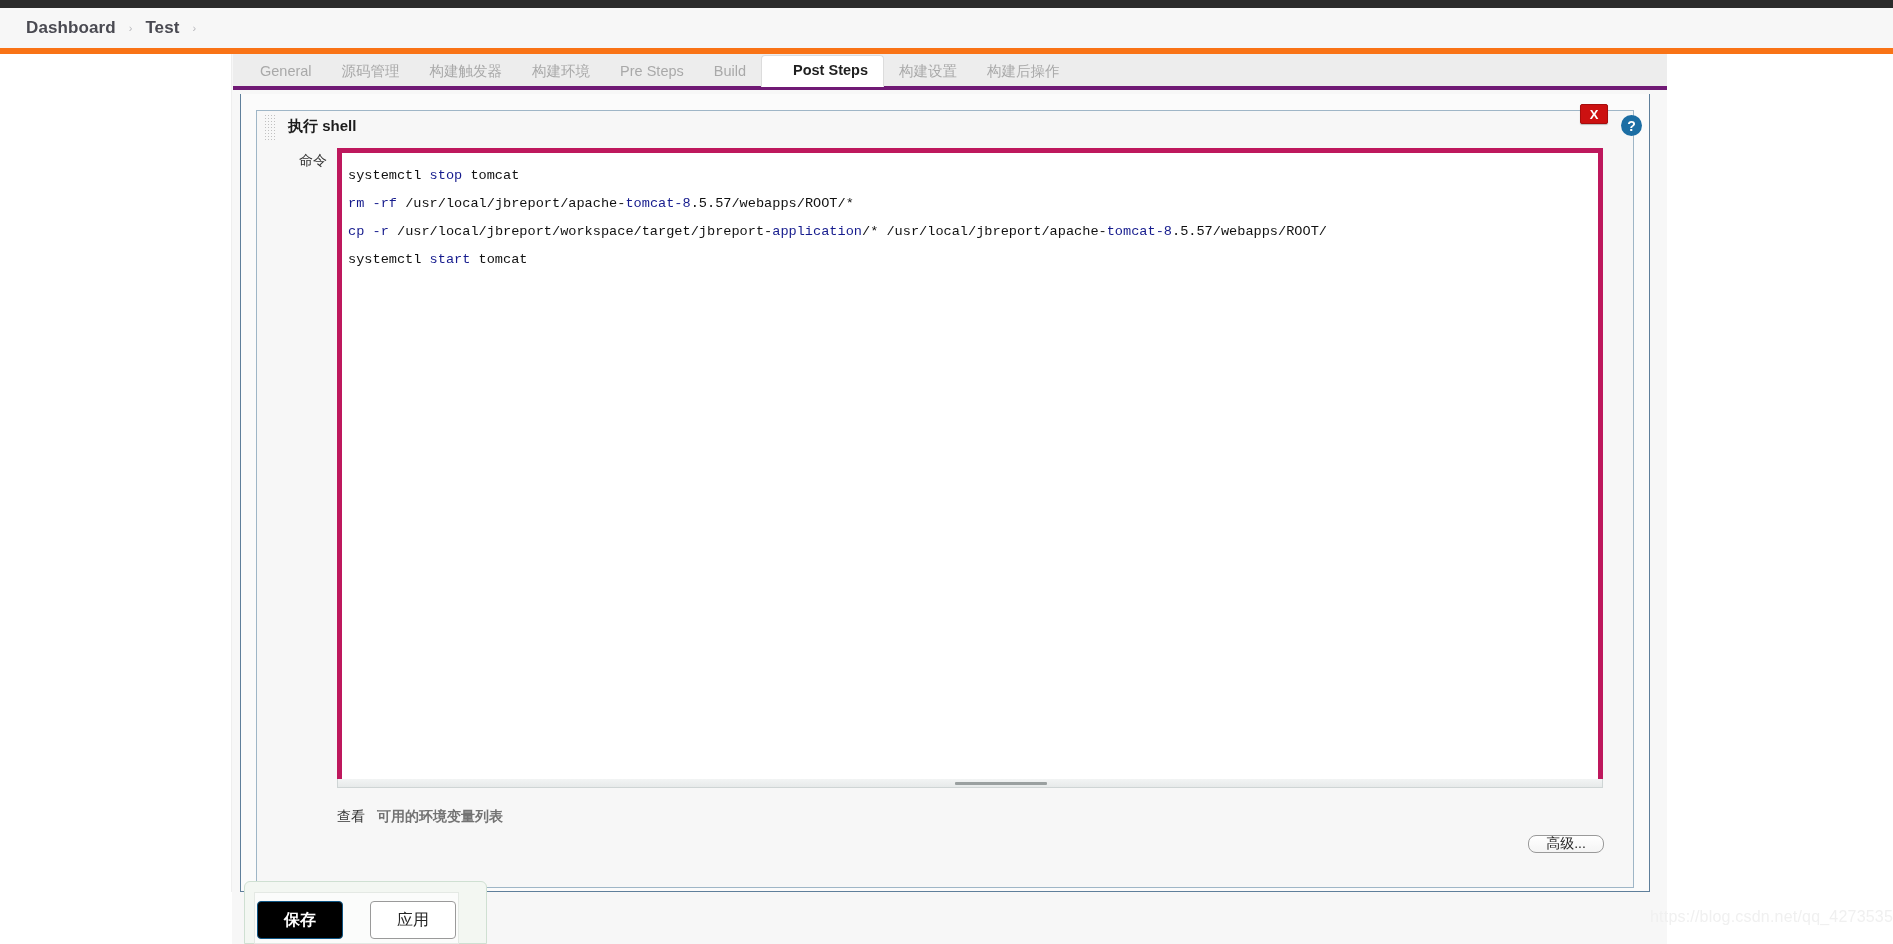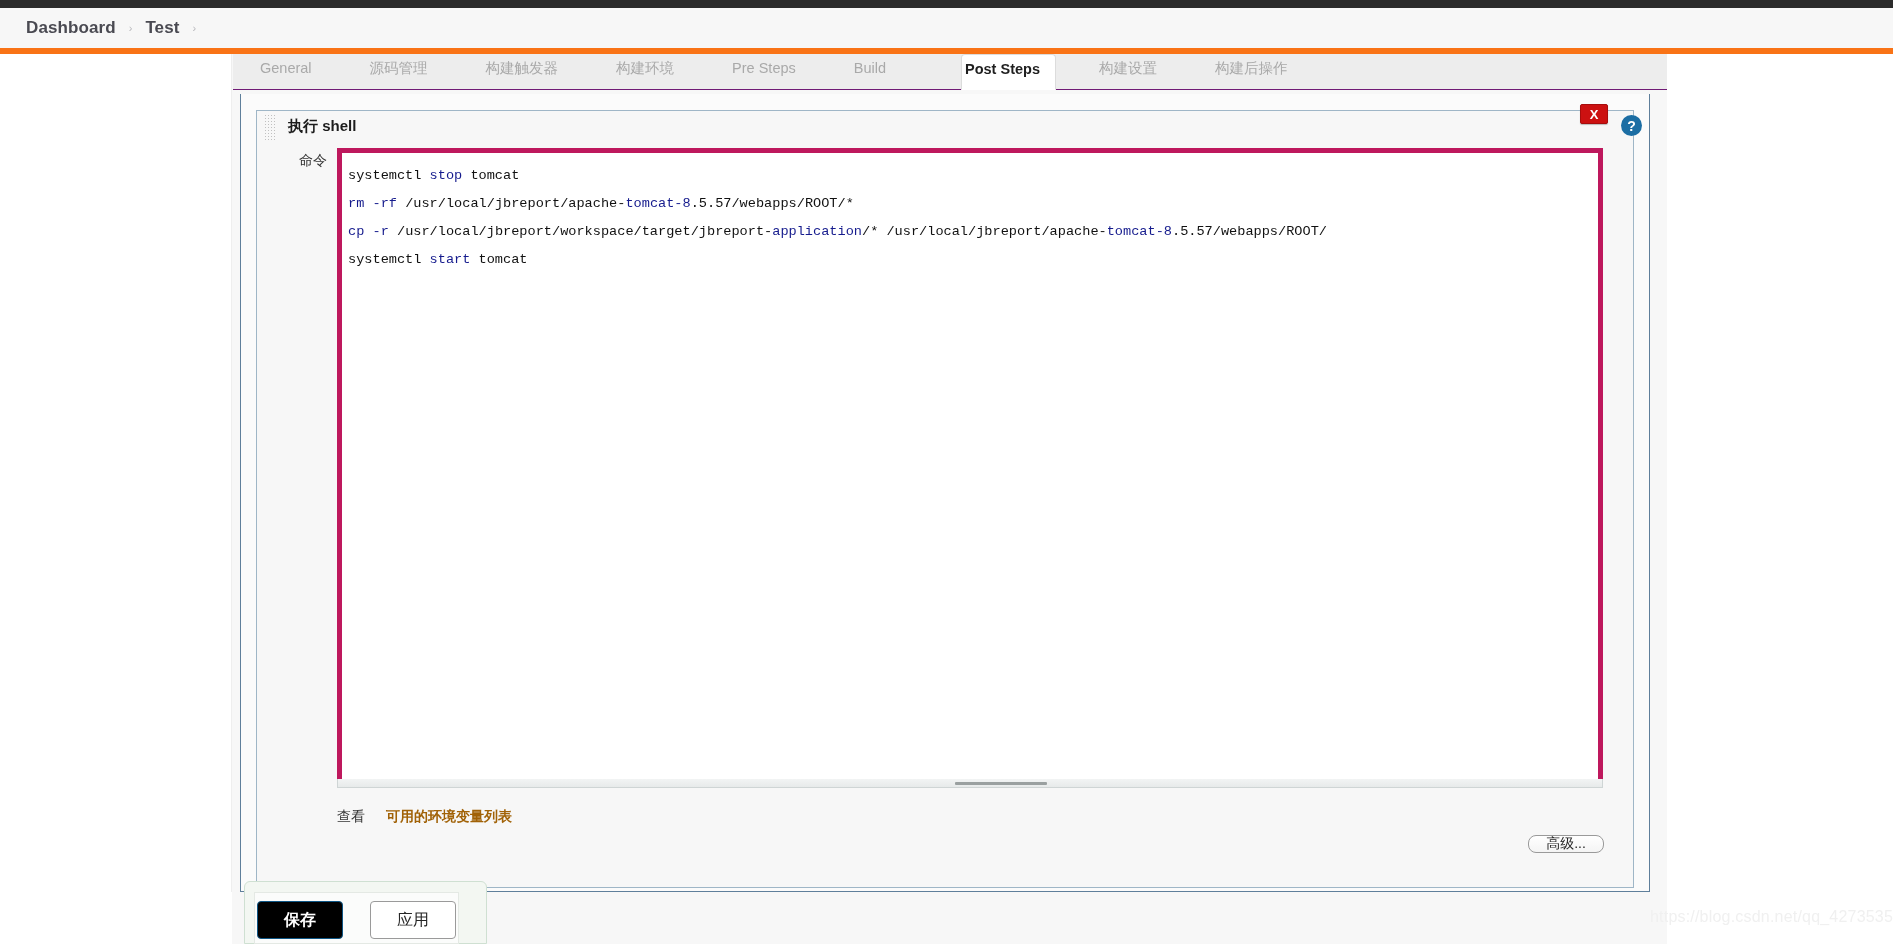--- a/index.html
+++ b/index.html
@@ -53,43 +53,41 @@
     position: absolute; top: 54px; left: 232px;
     width: 1661px; height: 890px;
     background: #f7f7f7;
   }
 
   
   #tab-bar {
     position: absolute; top: 54px; left: 233px;
     width: 1434px; height: 36px;
     background: #ededed;
-    border-bottom: 1px solid #701a75;
-    display: flex; 
+    border-bottom: 4px solid #701a75;
+    display: flex; align-items: flex-end;
     padding-left: 12px;
-    gap: 28px;
   }
   .tab {
     font-size: 14.5px;
     color: #a9a9a9;
     padding: 7px 15px 8px 15px;
     line-height: 1;
     white-space: nowrap;
     cursor: pointer;
   }
   .tab.active {
     background: #ffffff;
     color: #1f1f1f;
     font-weight: bold;
     border: 1px solid #dcdcdc;
     border-bottom: 1px solid #ffffff;
     border-radius: 4px 4px 0 0;
     margin-bottom: -1px;
-    padding: 7px 15px 9px 3px;
-    margin-left: 32px;
+    padding: 7px 15px 9px 31px;
   }
 
   
   #ghost-row {
     position: absolute; top: 79px; left: 240px;
     width: 700px; height: 16px;
     font-size: 12px;
     color: #dedede;
     overflow: hidden;
     white-space: nowrap;
@@ -209,25 +207,25 @@
   }
 
   
   #envvar-line {
     position: absolute;
     top: 808px; left: 337px;
     font-size: 14px;
     color: #333333;
   }
   #envvar-link {
-    color: #a16207;
+    color: #737373;
     text-decoration: none;
     font-weight: bold;
     cursor: pointer;
-    margin-left: 21px;
+    margin-left: 12px;
   }
 
   
   #advanced-btn {
     position: absolute;
     top: 835px; left: 1528px;
     width: 76px; height: 18px;
     background: linear-gradient(#ffffff, #f4f4f4);
     border: 1px solid #9a9a9a;
     border-radius: 8px;

